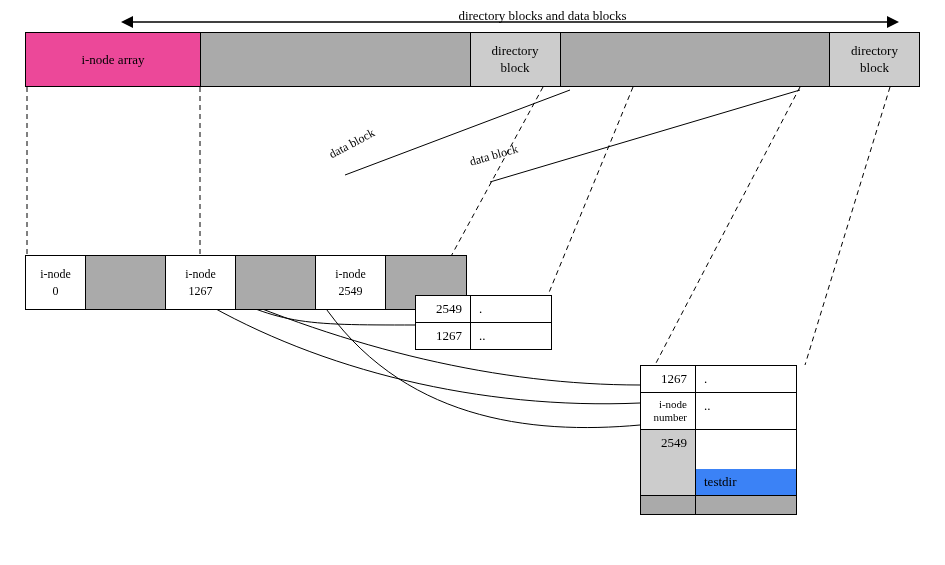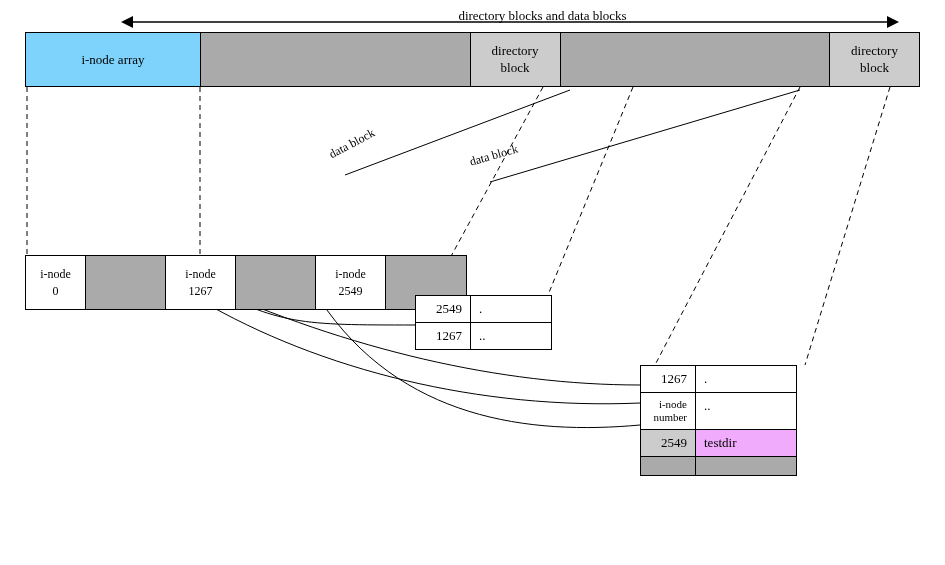--- a/index.html
+++ b/index.html
@@ -36,21 +36,21 @@
       top: 32px;
       left: 25px;
       right: 25px;
       height: 55px;
       border: 1.5px solid #000;
       display: flex;
     }
 
     .inode-array-cell {
       width: 175px;
-      background: #7dd3fc;
+      background: #ec4899;
       border-right: 1.5px solid #000;
       display: flex;
       align-items: center;
       justify-content: center;
       font-size: 13px;
       text-align: center;
     }
 
     .dir-block-cell {
       width: 90px;
@@ -267,21 +267,21 @@
     <div class="dir-table-row">
       <div class="dir-table-cell-num">1267</div>
       <div class="dir-table-cell-name">.</div>
     </div>
     <div class="dir-table-row">
       <div class="dir-table-cell-num" style="font-size:11px; line-height:1.2;">i-node<br>number</div>
       <div class="dir-table-cell-name">..</div>
     </div>
     <div class="dir-table-row table2-row-gray">
       <div class="dir-table-cell-num" style="background:#ccc;">2549</div>
-      <div class="dir-table-cell-name" style="background:#f0abfc; width:100px;">testdir</div>
+      <div class="dir-table-cell-name" style="background:#3b82f6; width:100px;margin-top:39px;">testdir</div>
     </div>
 
     <div class="dir-table-row">
       <div class="dir-table-cell-num" style="background:#aaa; height:18px;"></div>
       <div class="dir-table-cell-name" style="background:#aaa; height:18px; width:100px;"></div>
     </div>
   </div>
 
 </div>
 

